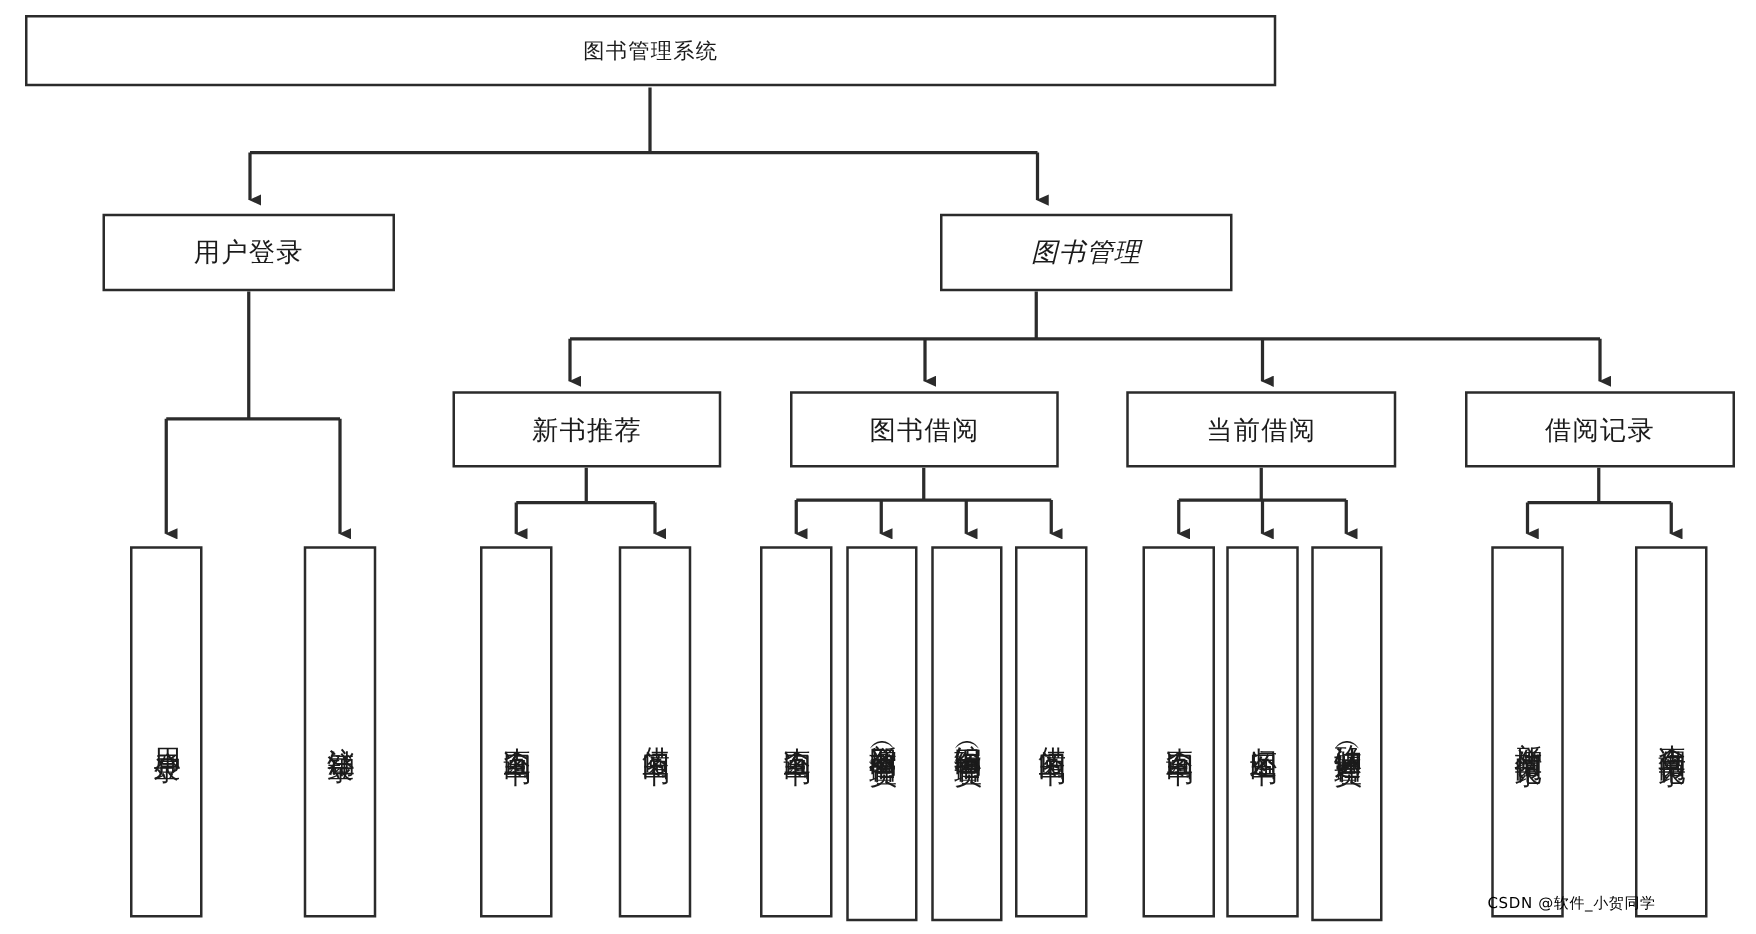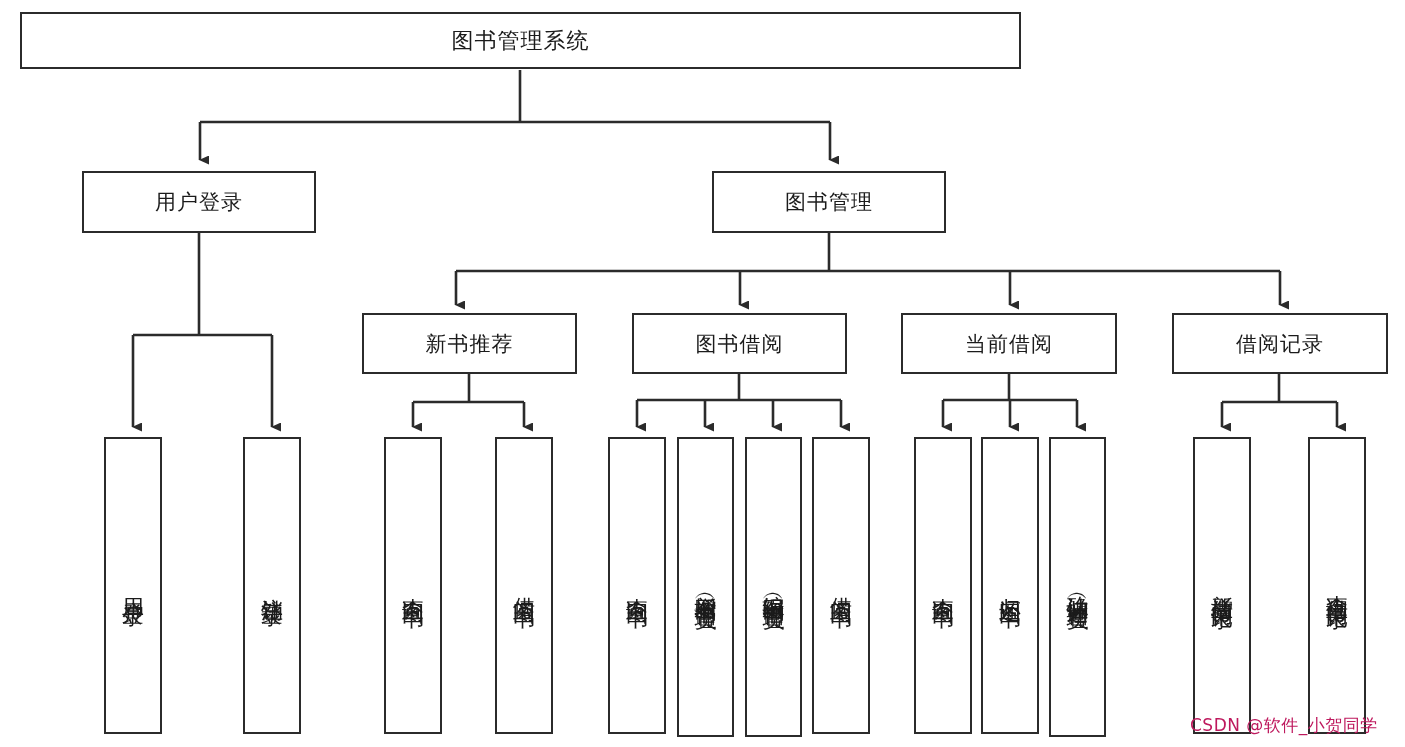--- a/index.html
+++ b/index.html
@@ -17,43 +17,43 @@
     position:absolute;
     box-sizing:border-box;
     background:#ffffff;
     border:2px solid #2b2b2b;
     display:flex;
     align-items:center;
     justify-content:center;
     color:#1b1b1b;
   }
   .node.h-node{ font-size:21px; letter-spacing:1px; }
-  .node.root{ font-size:22px;align-items:center; }
+  .node.root{ font-size:17px;align-items:center; }
 
   .node.v-node{
     align-items:center;
     justify-content:center;
     padding:4px 0;
   }
   .v-label{
     writing-mode:vertical-rl;
     text-orientation:upright;
     font-size:22px;
     line-height:1.08;
     letter-spacing:3px;
     white-space:nowrap;
     color:#1b1b1b;
   }
   .v-node.tall .v-label{ letter-spacing:2px; }
 
   .watermark{
     position:absolute;
     left:1190px;top:714px;
-    font-size:17px;
-    color:#be185d;
+    font-size:12px;
+    color:#000000;
     letter-spacing:0.5px;
     white-space:nowrap;
     pointer-events:none;
   }
 </style>
 </head>
 <body>
 
 <div id="canvas">
 
@@ -107,21 +107,21 @@
     </g>
   </svg>
 
   <div class="node h-node root" style="left:20px;top:12px;width:1001px;height:57px;">
     <span>图书管理系统</span>
   </div>
 
   <div class="node h-node" style="left:82px;top:171px;width:234px;height:62px;">
     <span>用户登录</span>
   </div>
-  <div class="node h-node" style="left:712px;top:171px;width:234px;height:62px;">
+  <div class="node h-node" style="left:752px;top:171px;width:234px;height:62px;font-style:italic;">
     <span>图书管理</span>
   </div>
 
   <div class="node h-node" style="left:632px;top:313px;width:215px;height:61px;">
     <span>图书借阅</span>
   </div>
   <div class="node h-node" style="left:362px;top:313px;width:215px;height:61px;">
     <span>新书推荐</span>
   </div>
   <div class="node h-node" style="left:901px;top:313px;width:216px;height:61px;">

